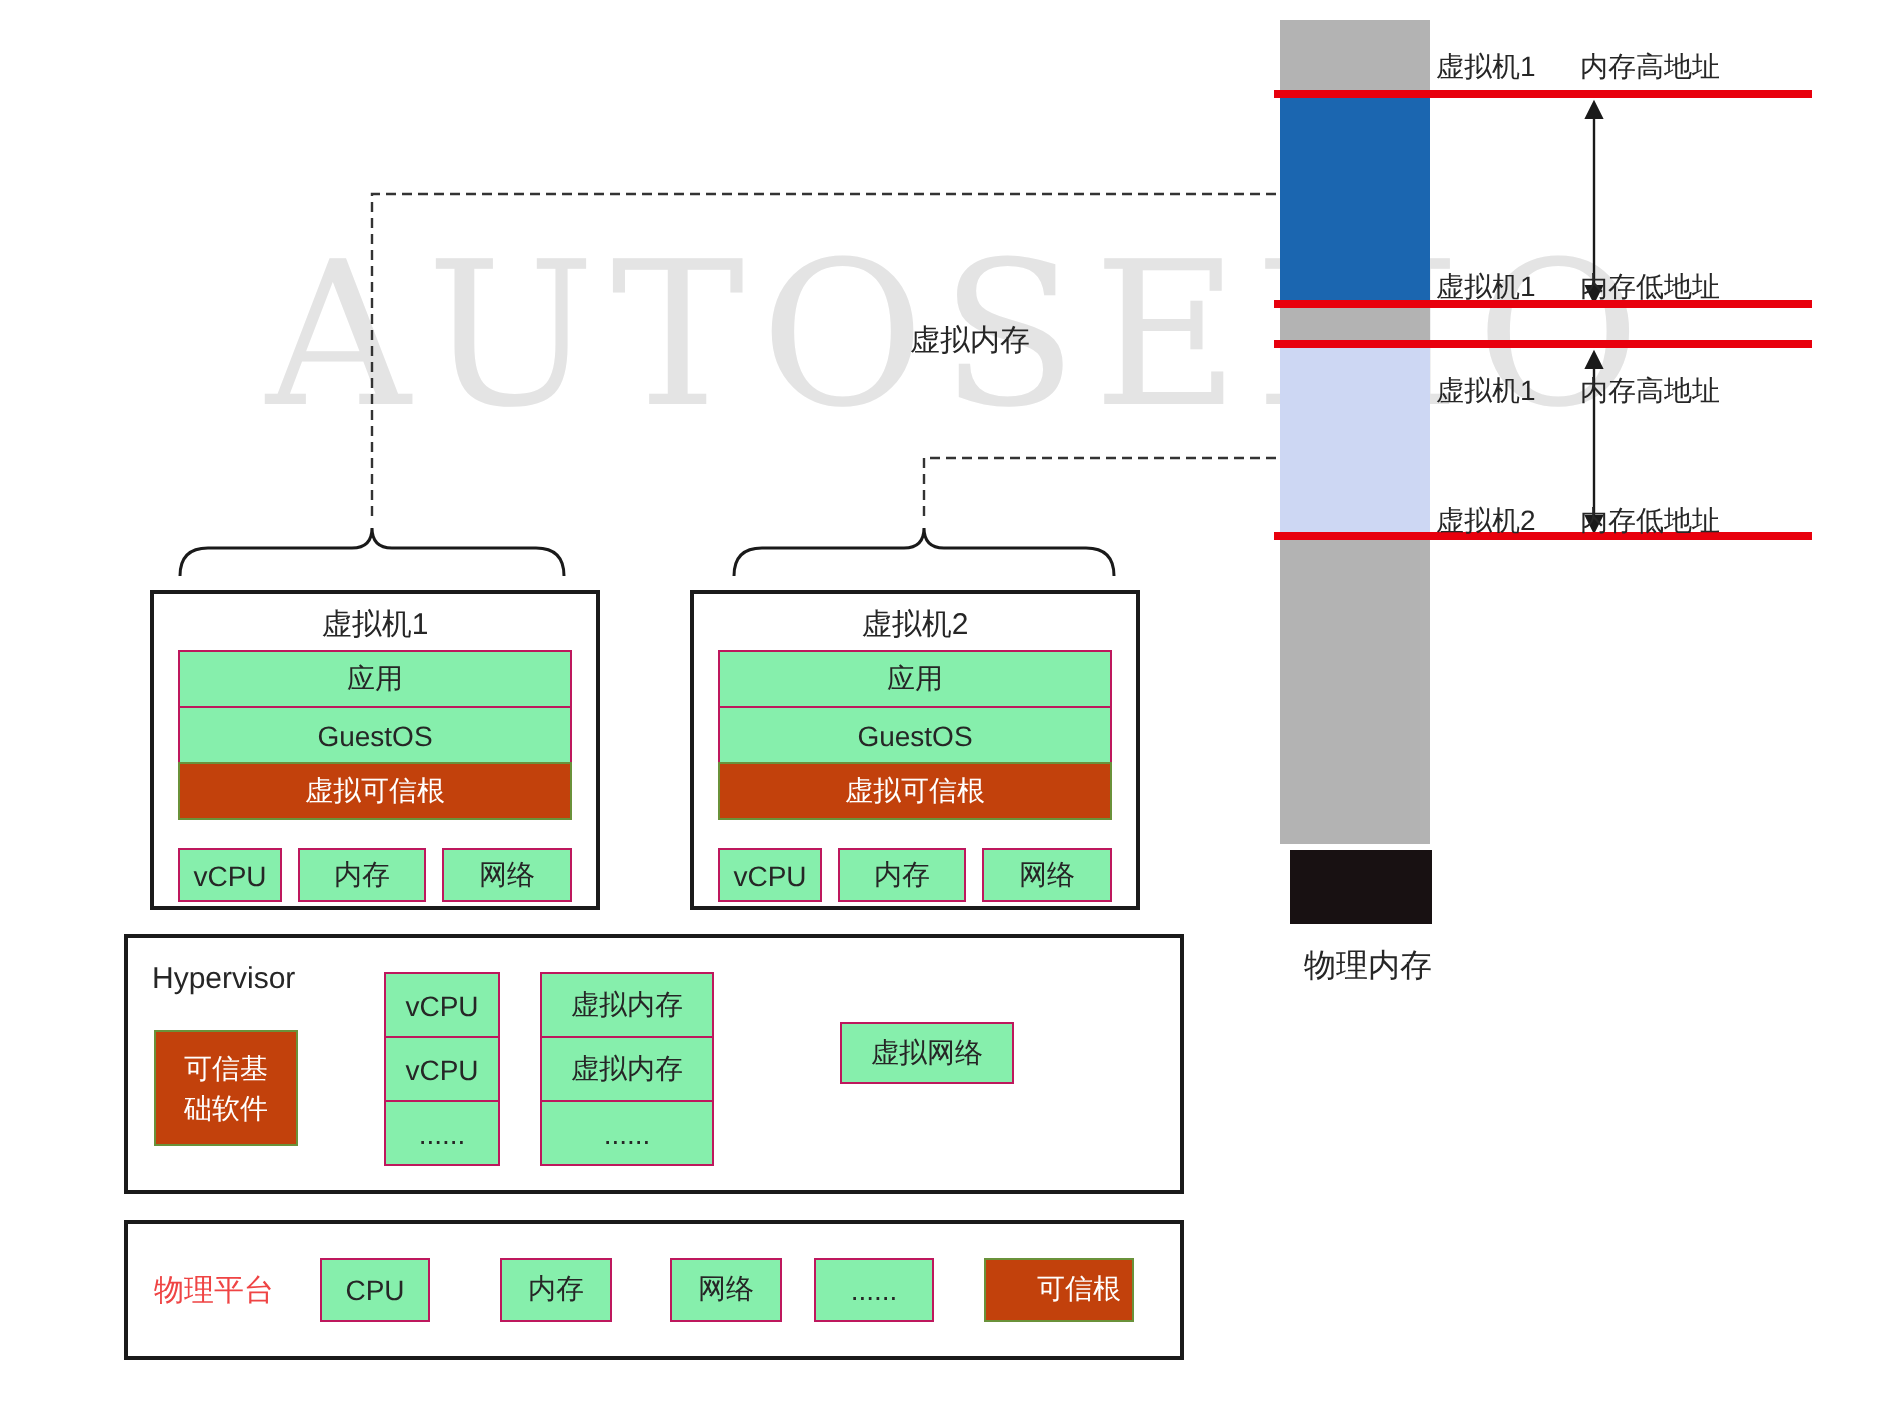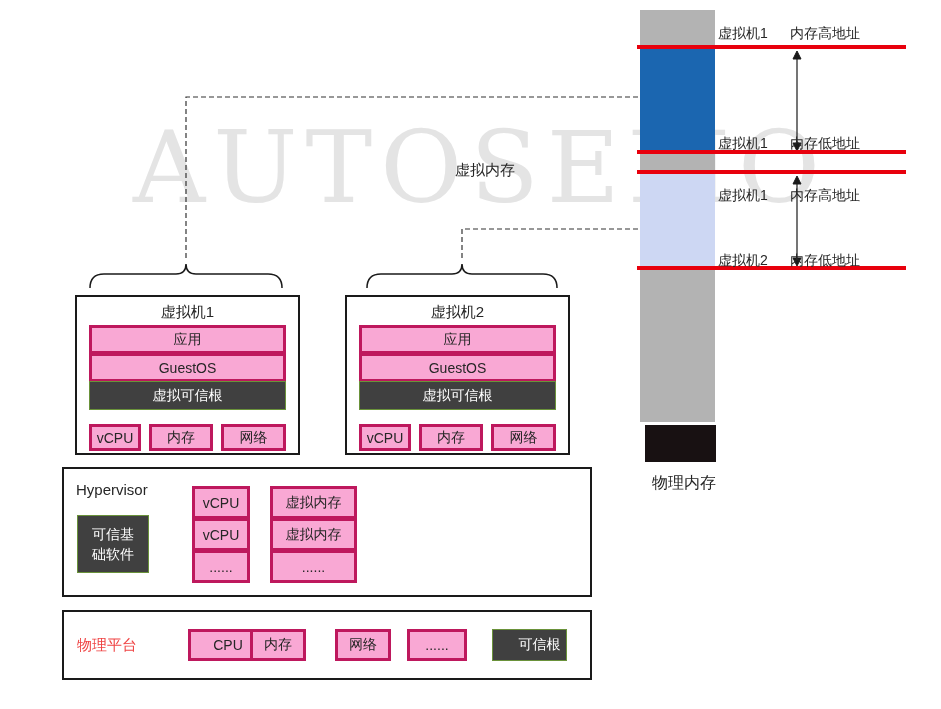--- a/index.html
+++ b/index.html
@@ -14,23 +14,23 @@
   
   .seg{position:absolute;z-index:2;}
   .redline{position:absolute;left:637px;width:269px;height:4px;background:#e8000d;z-index:4;}
   
   .mem-label{position:absolute;z-index:6;font-size:14px;color:#262626;display:flex;line-height:17px;}
   .mem-label .vm{width:58px;}
   .mem-label .addr{margin-left:14px;text-align:center;}
   .label-text{position:absolute;color:#262626;z-index:6;}
   
   .outer-box{position:absolute;border:2px solid #1a1a1a;background:#ffffff;z-index:2;box-sizing:border-box;}
-  .inner-box{border:3px solid #be185d;background:#f9a8d4;color:#262626;font-size:14px;
+  .inner-box{border:1px solid #be185d;background:#86efac;color:#262626;font-size:14px;
              display:flex;align-items:center;justify-content:center;box-sizing:border-box;}
-  .green{background:#404040;color:#ffffff;border:1px solid #6a923a;}
+  .green{background:#c2410c;color:#ffffff;border:1px solid #6a923a;}
   .vm-title{position:absolute;top:6px;left:0;right:0;text-align:center;font-size:15px;color:#262626;}
   .layers{position:absolute;left:12px;right:12px;top:29px;}
   .layers .inner-box{height:29px;margin-top:-1px;}
   .res-row{position:absolute;left:12px;right:12px;top:127px;display:flex;gap:8px;}
   .res-row .inner-box{height:27px;}
   .col{position:absolute;}
   .col .inner-box{height:33px;margin-top:-1px;}
   .hv-title{position:absolute;left:12px;top:12px;font-size:15px;color:#262626;}
   .trusted-sw{position:absolute;left:13px;top:46px;width:72px;height:58px;font-size:14px;
               display:flex;align-items:center;justify-content:center;text-align:center;
@@ -129,24 +129,25 @@
     <div class="col" style="left:128px;top:18px;width:58px;">
       <div class="inner-box">vCPU</div>
       <div class="inner-box">vCPU</div>
       <div class="inner-box">......</div>
     </div>
     <div class="col" style="left:206px;top:18px;width:87px;">
       <div class="inner-box">虚拟内存</div>
       <div class="inner-box">虚拟内存</div>
       <div class="inner-box">......</div>
     </div>
+    <div class="inner-box" style="position:absolute;left:356px;top:42px;width:87px;height:31px;">虚拟网络</div>
   </div>
 
   <div class="outer-box" style="left:62px;top:610px;width:530px;height:70px;">
     <div class="pp-title">物理平台</div>
-    <div class="inner-box pp-box" style="left:124px;width:80px;">CPU</div>
+    <div class="inner-box pp-box" style="left:96px;width:55px;">CPU</div>
     <div class="inner-box pp-box" style="left:186px;width:56px;">内存</div>
     <div class="inner-box pp-box" style="left:271px;width:56px;">网络</div>
     <div class="inner-box pp-box" style="left:343px;width:60px;">......</div>
     <div class="inner-box green pp-box" style="left:428px;width:75px;padding-left:20px;">可信根</div>
   </div>
 
 </div>
 
 </body></html>

